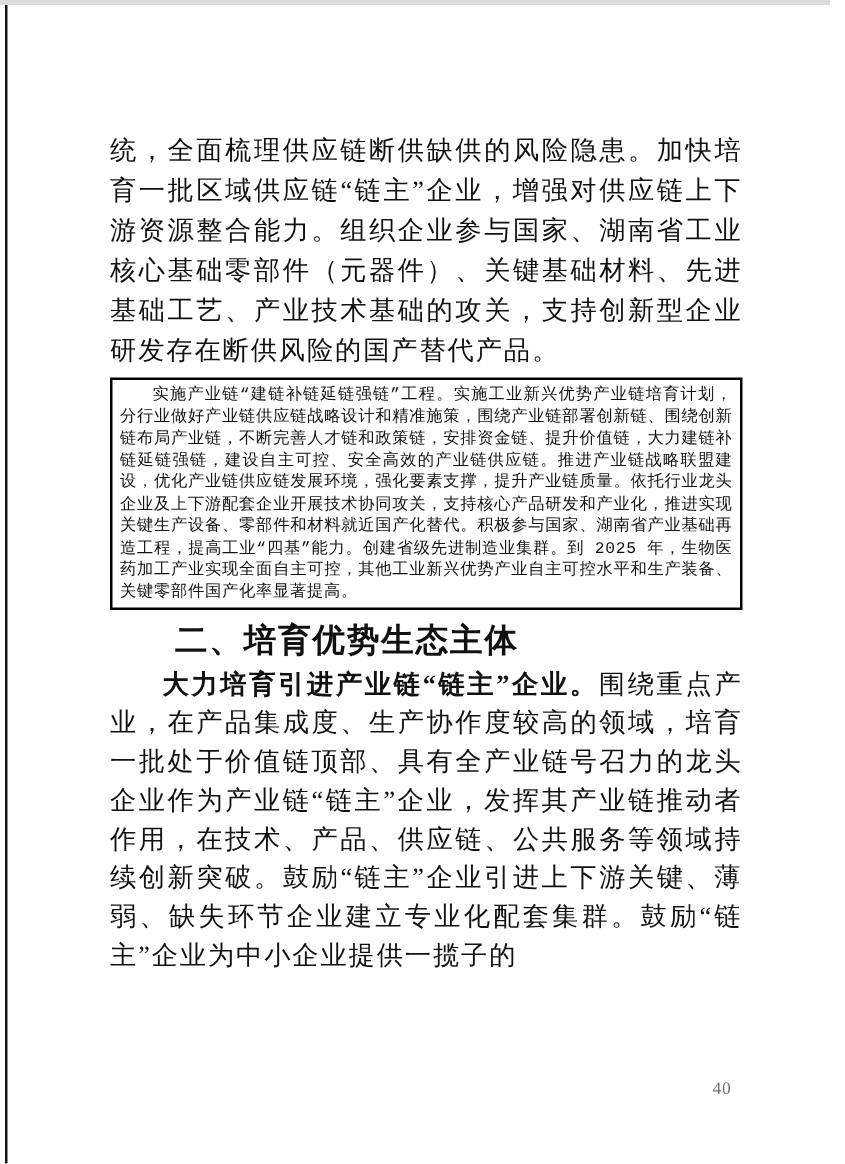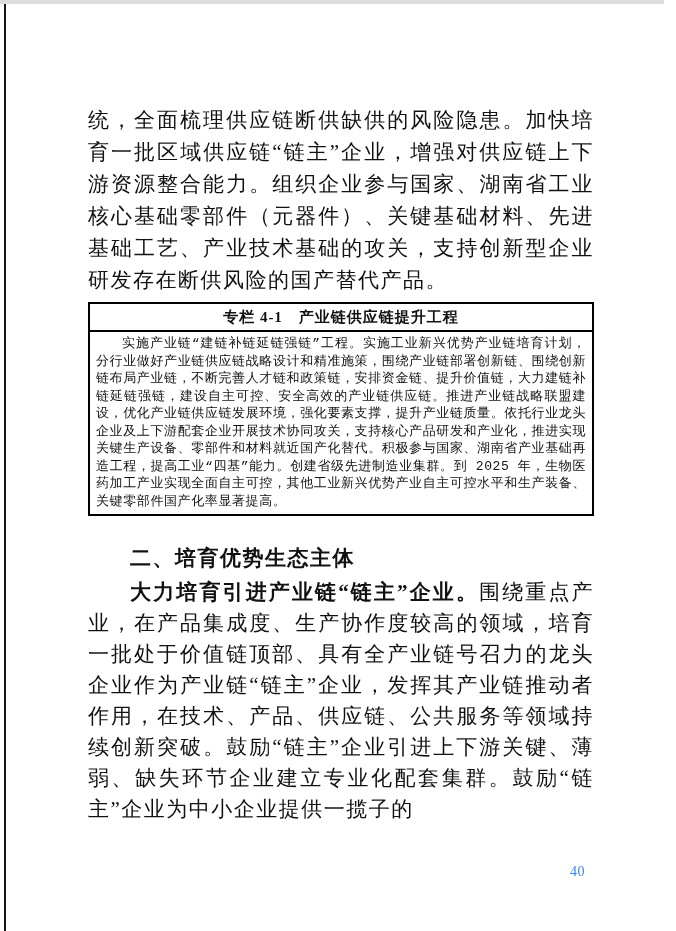--- a/index.html
+++ b/index.html
@@ -64,51 +64,50 @@
     font-size: 13px;
     line-height: 17.5px;
     letter-spacing: 0.6px;
     text-align: justify;
     text-justify: inter-character;
     text-indent: 2em;
     padding: 3px 6px 4px 6px;
     font-family: Liberation Mono, monospace;
   }
   .section-heading {
-    margin-top: 28px;
+    margin-top: 11px;
     margin-bottom: 5px;
     padding-left: 2em;
-    font-size: 21px;
+    font-size: 26px;
     font-weight: bold;
     letter-spacing: 1.5px;
     line-height: 28px;
   }
   .para-lead-bold { font-weight: bold; margin-top: 39px; }
   .page-number {
     position: absolute;
     left: 570px;
     top: 864px;
     font-size: 14px;
     letter-spacing: 0.5px;
-    color: #3b82f6;
+    color: #737373;
   }
 </style>
 </head>
 <body>
 
 <div class="page">
   <div class="scan-edge-top"></div>
   <div class="scan-edge-left"></div>
   <div class="scan-edge-right"></div>
 
   <div class="content">
     <p class="para p1 no-indent">统，全面梳理供应链断供缺供的风险隐患。加快培育一批区域供应链“链主”企业，增强对供应链上下游资源整合能力。组织企业参与国家、湖南省工业核心基础零部件（元器件）、关键基础材料、先进基础工艺、产业技术基础的攻关，支持创新型企业研发存在断供风险的国产替代产品。</p>
 
     <div class="callout">
-      <div class="callout-title">专栏 4-1　产业链供应链提升工程</div>
       <div class="callout-body">实施产业链“建链补链延链强链”工程。实施工业新兴优势产业链培育计划，分行业做好产业链供应链战略设计和精准施策，围绕产业链部署创新链、围绕创新链布局产业链，不断完善人才链和政策链，安排资金链、提升价值链，大力建链补链延链强链，建设自主可控、安全高效的产业链供应链。推进产业链战略联盟建设，优化产业链供应链发展环境，强化要素支撑，提升产业链质量。依托行业龙头企业及上下游配套企业开展技术协同攻关，支持核心产品研发和产业化，推进实现关键生产设备、零部件和材料就近国产化替代。积极参与国家、湖南省产业基础再造工程，提高工业“四基”能力。创建省级先进制造业集群。到 2025 年，生物医药加工产业实现全面自主可控，其他工业新兴优势产业自主可控水平和生产装备、关键零部件国产化率显著提高。</div>
     </div>
 
     <div class="section-heading">二、培育优势生态主体</div>
 
 
     <p class="para"><span class="para-lead-bold">大力培育引进产业链“链主”企业。</span><span>围绕重点产业，在产品集成度、生产协作度较高的领域，培育一批处于价值链顶部、具有全产业链号召力的龙头企业作为产业链“链主”企业，发挥其产业链推动者作用，在技术、产品、供应链、公共服务等领域持续创新突破。鼓励“链主”企业引进上下游关键、薄弱、缺失环节企业建立专业化配套集群。鼓励“链主”企业为中小企业提供一揽子的</span></p>
   </div>
 
   <div class="page-number">40</div>

